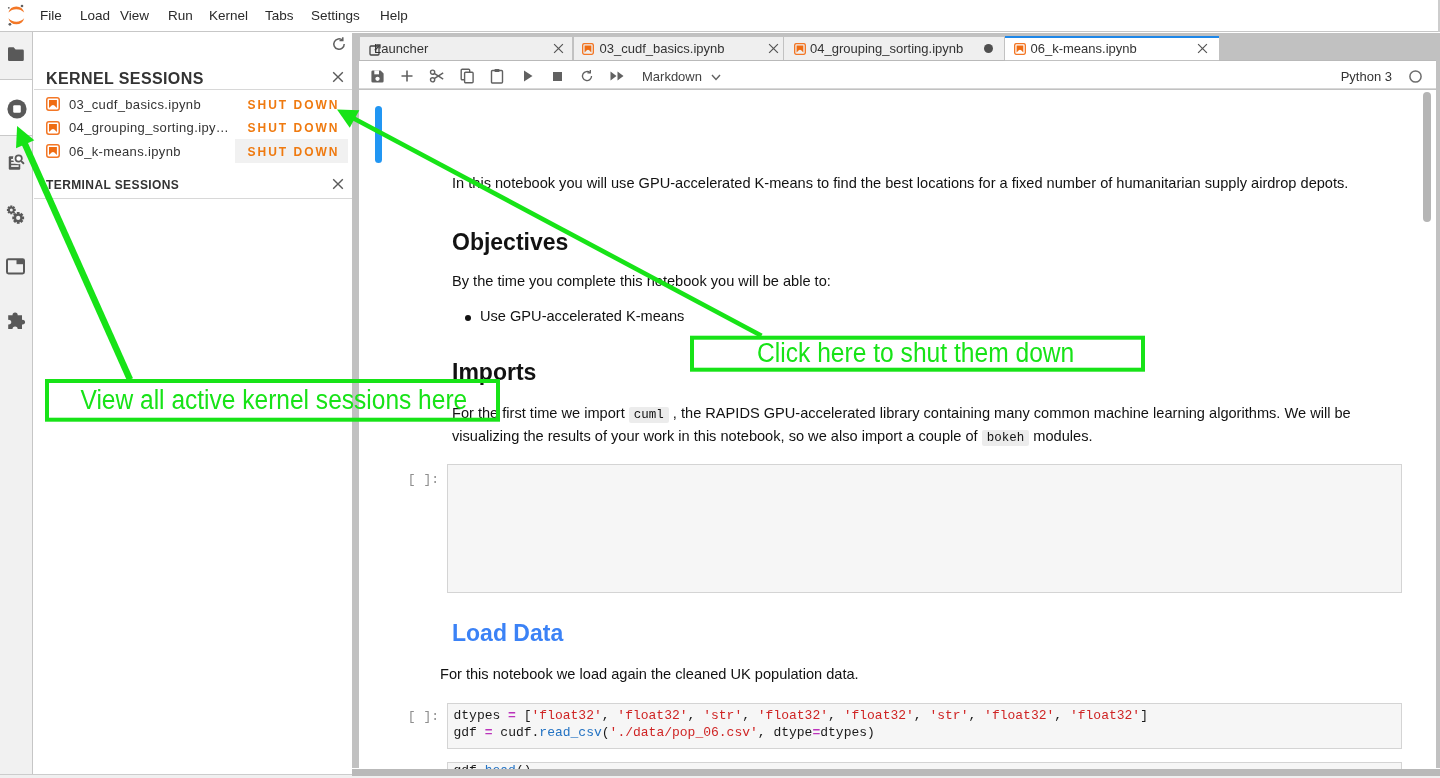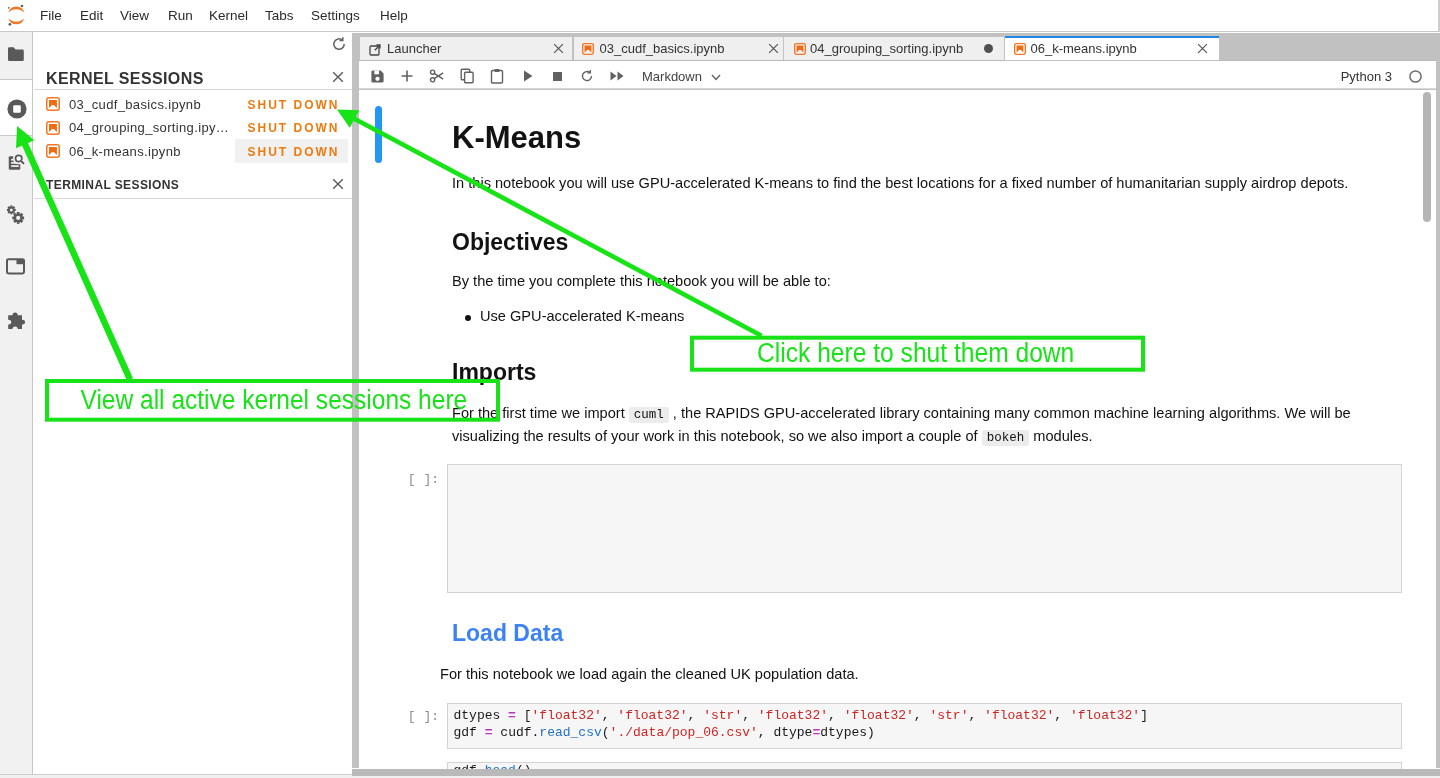--- a/index.html
+++ b/index.html
@@ -22,21 +22,21 @@
 
   <div class="abs" style="left:0;top:0;width:1440px;height:32px;background:#fff;border-bottom:1px solid #c7c7c7;box-sizing:border-box;"></div>
   <svg class="abs" style="left:7px;top:4px;" width="19" height="23" viewBox="0 0 19 23">
     <path d="M1.4,8.5 A8.2,8.2 0 0 1 17.2,8.5 A11,11 0 0 0 1.4,8.5 Z" fill="#F37726"></path>
     <path d="M1.4,14.3 A8.2,8.2 0 0 0 17.2,14.3 A11,11 0 0 1 1.4,14.3 Z" fill="#F37726"></path>
     <circle cx="1.8" cy="3.8" r="0.9" fill="#616161"></circle>
     <circle cx="15" cy="2" r="1.3" fill="#616161"></circle>
     <circle cx="2.9" cy="20.3" r="1.4" fill="#616161"></circle>
   </svg>
   <div class="menu-item" style="left:40px;">File</div>
-  <div class="menu-item" style="left:80px;">Edit</div>
+  <div class="menu-item" style="left:80px;">Load</div>
   <div class="menu-item" style="left:120px;">View</div>
   <div class="menu-item" style="left:168px;">Run</div>
   <div class="menu-item" style="left:209px;">Kernel</div>
   <div class="menu-item" style="left:265px;">Tabs</div>
   <div class="menu-item" style="left:311px;">Settings</div>
   <div class="menu-item" style="left:380px;">Help</div>
   <div class="abs" style="left:1438px;top:0;width:2px;height:32px;background:#cdcdcd;"></div>
 
   <div class="abs" style="left:0;top:32px;width:33px;height:743px;background:#f1f1f1;border-right:1px solid #c6c6c6;box-sizing:border-box;"></div>
 
@@ -138,21 +138,21 @@
   <div class="abs tabtext" style="left:784px;top:35.5px;width:220.5px;height:24.5px;background:#efefef;border:1px solid #c2c2c2;border-left:none;border-bottom:none;box-sizing:border-box;"></div>
   <div class="abs" style="left:1005px;top:35.5px;width:214px;height:24.5px;background:#fff;border-top:2px solid #1e87e8;box-sizing:border-box;"></div>
   <div class="abs" style="left:359px;top:59.5px;width:646px;height:1px;background:#b9b9b9;"></div>
   <div class="abs" style="left:1219px;top:59.5px;width:217px;height:1px;background:#b9b9b9;"></div>
 
   <svg class="abs" style="left:368.5px;top:42.5px;" width="13" height="13" viewBox="0 0 13 13">
     <rect x="1" y="3" width="9" height="9" rx="1" fill="none" stroke="#444" stroke-width="1.3"></rect>
     <line x1="5.8" y1="7.2" x2="10.8" y2="2.2" stroke="#444" stroke-width="1.3"></line>
     <polyline points="7.5,2 11,2 11,5.5" fill="none" stroke="#444" stroke-width="1.3"></polyline>
   </svg>
-  <div class="abs tabtext" style="left:387px;top:41px;">Launcher</div>
+  <div class="abs tabtext" style="left:374px;top:41px;">Launcher</div>
   <svg class="abs" style="left:553px;top:43px;" width="11" height="11" viewBox="0 0 12 12">
     <path d="M1.2 1.2 L10.8 10.8 M10.8 1.2 L1.2 10.8" stroke="#555" stroke-width="1.3"></path>
   </svg>
 
   <svg class="abs" style="left:582px;top:43px;" width="12" height="12" viewBox="0 0 14 14">
     <rect x="0.75" y="0.75" width="12.5" height="12.5" rx="2.2" fill="none" stroke="#F37726" stroke-width="1.6"></rect>
     <path d="M3.0 3.05 h7.9 v7.95 l-2.5 -2.4 q-1.4 -1.25 -2.8 0 l-2.6 2.4 z" fill="#EF6C12"></path>
   </svg>
   <div class="abs tabtext" style="left:599.5px;top:41px;">03_cudf_basics.ipynb</div>
   <svg class="abs" style="left:768px;top:43px;" width="11" height="11" viewBox="0 0 12 12">
@@ -227,21 +227,20 @@
   </svg>
   <div class="abs" style="left:1300px;top:69px;width:92px;font-size:13px;color:#333;text-align:right;">Python 3</div>
   <svg class="abs" style="left:1409px;top:70px;" width="13" height="13" viewBox="0 0 13 13">
     <circle cx="6.5" cy="6.5" r="5.6" fill="#fff" stroke="#6e6e6e" stroke-width="1.5"></circle>
   </svg>
 
   <div class="abs" style="left:358.5px;top:89.5px;width:1077px;height:678.5px;background:#fff;"></div>
 
   <div class="abs" style="left:375px;top:106px;width:7.3px;height:57px;background:#2196f3;border-radius:3.5px;"></div>
 
-  <div class="abs" style="left:452px;top:120px;font-size:31px;font-weight:bold;color:#121212;">K-Means</div>
   <div class="abs" style="left:452px;top:175px;font-size:14.6px;color:#121212;">In this notebook you will use GPU-accelerated K-means to find the best locations for a fixed number of humanitarian supply airdrop depots.</div>
 
   <div class="abs" style="left:452px;top:228.5px;font-size:23px;font-weight:bold;color:#121212;">Objectives</div>
   <div class="abs" style="left:452px;top:272.8px;font-size:14.6px;color:#121212;">By the time you complete this notebook you will be able to:</div>
   <div class="abs" style="left:464.7px;top:314.6px;width:6px;height:6px;border-radius:50%;background:#121212;"></div>
   <div class="abs" style="left:480px;top:308.4px;font-size:14.6px;color:#121212;">Use GPU-accelerated K-means</div>
 
   <div class="abs" style="left:452px;top:358.5px;font-size:23px;font-weight:bold;color:#121212;">Imports</div>
   <div class="abs" style="left:452px;top:404.8px;font-size:14.6px;color:#121212;">For the first time we import <span class="chip">cuml</span> , the RAPIDS GPU-accelerated library containing many common machine learning algorithms. We will be</div>
   <div class="abs" style="left:452px;top:428.2px;font-size:14.6px;color:#121212;">visualizing the results of your work in this notebook, so we also import a couple of <span class="chip">bokeh</span> modules.</div>

